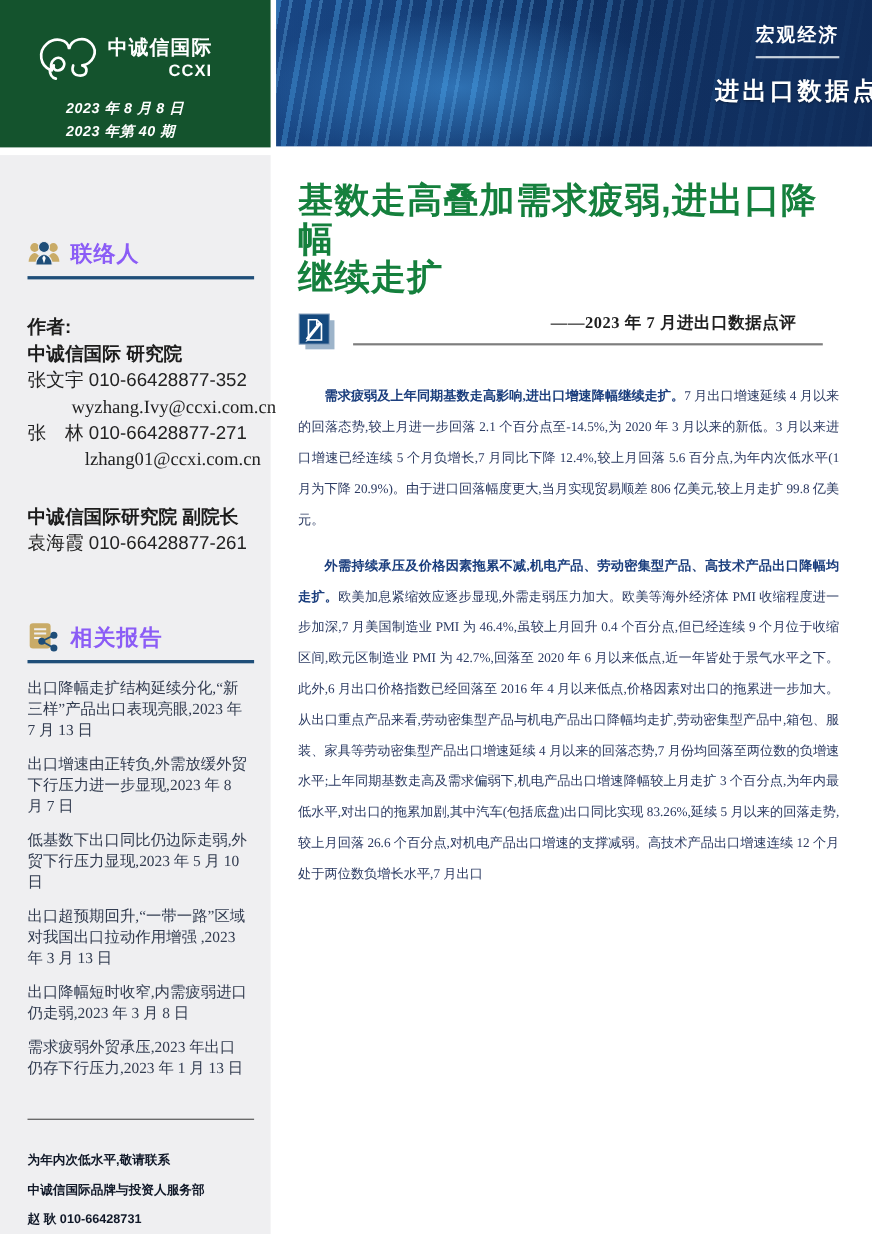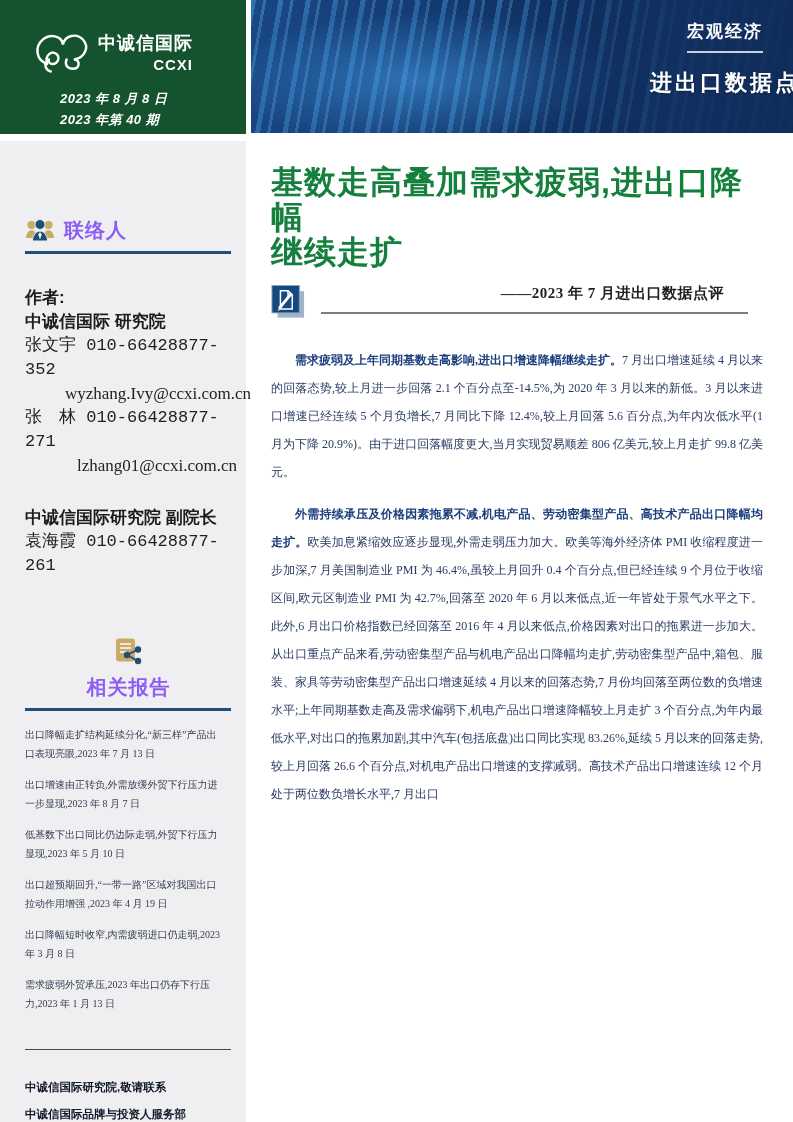--- a/index.html
+++ b/index.html
@@ -47,29 +47,29 @@
   .sidebar {
     position:absolute; left:0; top:141px; width:246px; height:981px;
     background:#efeff1; padding:76px 14px 0 25px;
   }
   .side-section-head { display:flex; align-items:center; gap:9px; }
   .side-section-title { font-size:20px; font-weight:bold; color:#8b5cf6; letter-spacing:1px; }
   .side-rule { border:none; border-top:3px solid #1f4e79; margin:7px 0 0 0; width:206px; }
 
   .contact-block { margin-top:32px; font-size:17px; color:#1c1c1c; line-height:24px; }
   .contact-bold { font-weight:bold; font-family:"Liberation Sans", sans-serif; }
-  .contact-line { font-family:Liberation Mono, monospace; color:#222222; }
+  .contact-line { font-family:Liberation Sans, sans-serif; color:#222222; }
   .contact-email { font-family:"Liberation Serif", serif; color:#222222; padding-left:40px; }
   .contact-email.deep { padding-left:52px; }
   .vp-gap { height:28px; }
 
-  .reports-head { margin-top:60px;flex-direction:column; }
+  .reports-head { margin-top:60px; }
   .report-list { margin-top:14px; }
   .report-item {
-    font-family:"Liberation Serif", serif; font-size:10px; color:#323c50;
+    font-family:"Liberation Serif", serif; font-size:14px; color:#323c50;
     line-height:19px; margin-bottom:12px; width:200px;
   }
 
   .subscribe-divider { border:none; border-top:1px solid #4a4a4a; width:206px; margin:36px 0 0 0; }
   .subscribe-block { margin-top:24px; font-size:11.5px; font-weight:bold; color:#101828; line-height:27px; }
   .subscribe-email { padding-left:42px; font-family:"Liberation Serif", serif; color:#101828; }
 
   
   .main { position:absolute; left:251px; top:141px; width:542px; padding:24px 30px 0 20px; }
   .doc-title {
@@ -170,29 +170,29 @@
         <line x1="13" y1="17" x2="24" y2="23" stroke="#1f4e79" stroke-width="1.6"></line>
       </svg>
       <span class="side-section-title">相关报告</span>
     </div>
     <hr class="side-rule">
 
     <div class="report-list">
       <div class="report-item">出口降幅走扩结构延续分化,“新三样”产品出口表现亮眼,2023 年 7 月 13 日</div>
       <div class="report-item">出口增速由正转负,外需放缓外贸下行压力进一步显现,2023 年 8 月 7 日</div>
       <div class="report-item">低基数下出口同比仍边际走弱,外贸下行压力显现,2023 年 5 月 10 日</div>
-      <div class="report-item">出口超预期回升,“一带一路”区域对我国出口拉动作用增强 ,2023 年 4 月 19 日</div>
+      <div class="report-item">出口超预期回升,“一带一路”区域对我国出口拉动作用增强 ,2023 年 3 月 13 日</div>
       <div class="report-item">出口降幅短时收窄,内需疲弱进口仍走弱,2023 年 3 月 8 日</div>
       <div class="report-item">需求疲弱外贸承压,2023 年出口仍存下行压力,2023 年 1 月 13 日</div>
     </div>
 
     <hr class="subscribe-divider">
 
     <div class="subscribe-block">
-      <div>中诚信国际研究院,敬请联系</div>
+      <div>为年内次低水平,敬请联系</div>
       <div>中诚信国际品牌与投资人服务部</div>
       <div>
         <span>赵 耿</span>
         <span>010-66428731</span>
       </div>
 
     </div>
   </div>
 
   <div class="main">

